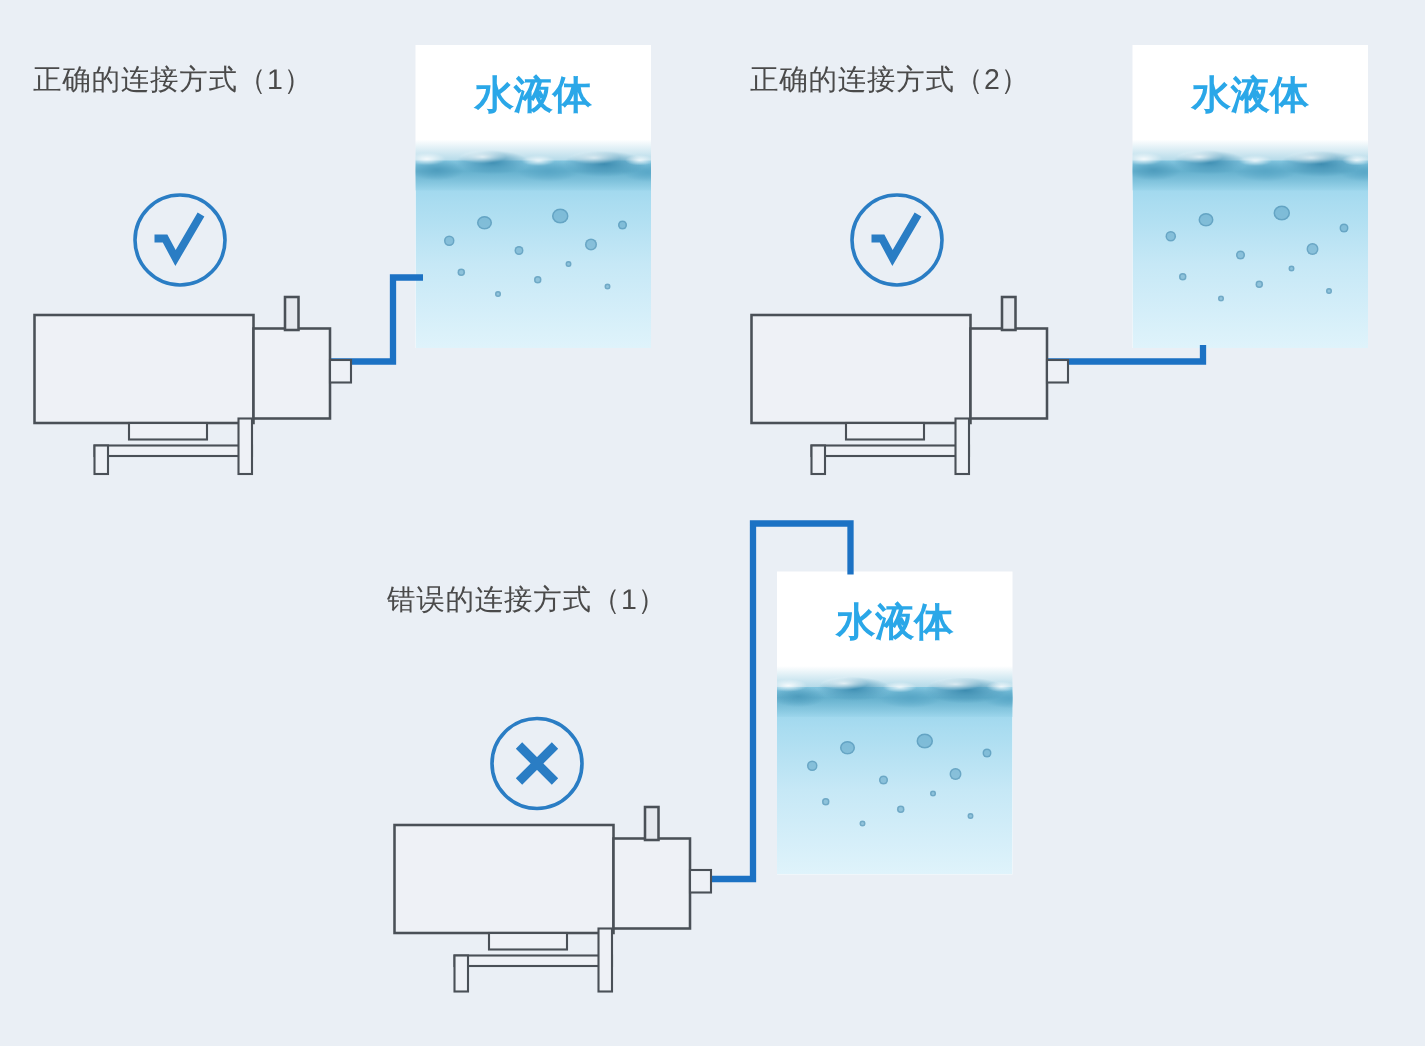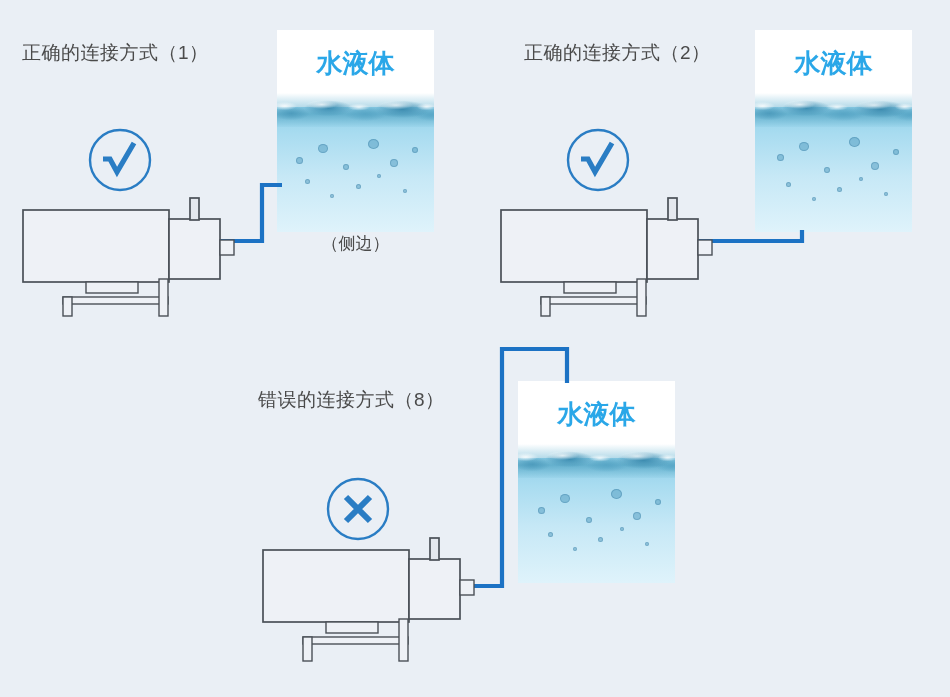--- a/index.html
+++ b/index.html
@@ -91,21 +91,20 @@
       <div class="bub" style="left:72%;top:42%;width:8px;height:8px;"></div>
       <div class="bub" style="left:86%;top:32%;width:6px;height:6px;"></div>
       <div class="bub" style="left:18%;top:58%;width:5px;height:5px;"></div>
       <div class="bub" style="left:50%;top:62%;width:5px;height:5px;"></div>
       <div class="bub" style="left:64%;top:54%;width:4px;height:4px;"></div>
       <div class="bub" style="left:34%;top:70%;width:4px;height:4px;"></div>
       <div class="bub" style="left:80%;top:66%;width:4px;height:4px;"></div>
     </div>
   </div>
 
-  <div class="caption" style="left:277px;top:232px;width:157px;">（侧边）</div>
 
   <div class="pipe" style="left:216px;top:178px;">
     <svg width="80" height="80" viewBox="0 0 80 80">
       <path d="M2 63 L46 63 L46 7 L66 7" fill="none" stroke="#1c72c4" stroke-width="4.2" stroke-linejoin="miter" stroke-linecap="butt"></path>
     </svg>
   </div>
 
   <div class="pump" style="left:18px;top:196px;">
     <svg width="230" height="120" viewBox="0 0 230 120">
       <g fill="#eef1f6" stroke="#4a5057" stroke-width="1.7">
@@ -124,21 +123,21 @@
 
         <rect x="45" y="101" width="9" height="19" stroke-width="1.4"></rect>
         <rect x="141" y="83" width="9" height="37" stroke-width="1.4"></rect>
       </g>
     </svg>
   </div>
 </div>
 
 <div class="panel" style="left:478px;top:0;width:472px;height:330px;">
 
-  <div class="panel-title" style="left:22px;top:40px;margin-left:24px;">正确的连接方式（2）</div>
+  <div class="panel-title" style="left:22px;top:40px;">正确的连接方式（2）</div>
 
   <div class="mark" style="left:86px;top:126px;">
     <svg width="68" height="68" viewBox="0 0 68 68">
       <circle cx="34" cy="34" r="30" fill="none" stroke="#2a7dc4" stroke-width="2.4"></circle>
       <path d="M17 33 L24 33 L31 46 L48 17" fill="none" stroke="#2a7dc4" stroke-width="5.2" stroke-linejoin="miter" stroke-linecap="butt"></path>
     </svg>
   </div>
 
   <div class="tank" style="left:277px;top:30px;width:157px;height:202px;">
     <div class="tank-label">水液体</div>
@@ -178,21 +177,21 @@
         <rect x="45" y="101" width="105" height="7" stroke-width="1.4"></rect>
         <rect x="45" y="101" width="9" height="19" stroke-width="1.4"></rect>
         <rect x="141" y="83" width="9" height="37" stroke-width="1.4"></rect>
       </g>
     </svg>
   </div>
 </div>
 
 <div class="panel" style="left:240px;top:335px;width:470px;height:362px;">
 
-  <div class="panel-title" style="left:18px;top:52px;">错误的连接方式（8）</div>
+  <div class="panel-title" style="left:18px;top:52px;">错误的连接方式（1）</div>
 
   <div class="mark" style="left:84px;top:140px;">
     <svg width="68" height="68" viewBox="0 0 68 68">
       <circle cx="34" cy="34" r="30" fill="none" stroke="#2a7dc4" stroke-width="2.4"></circle>
       <path d="M22 22 L46 46 M46 22 L22 46" fill="none" stroke="#2a7dc4" stroke-width="6" stroke-linecap="butt"></path>
     </svg>
   </div>
 
   <div class="tank" style="left:278px;top:46px;width:157px;height:202px;">
     <div class="tank-label">水液体</div>

